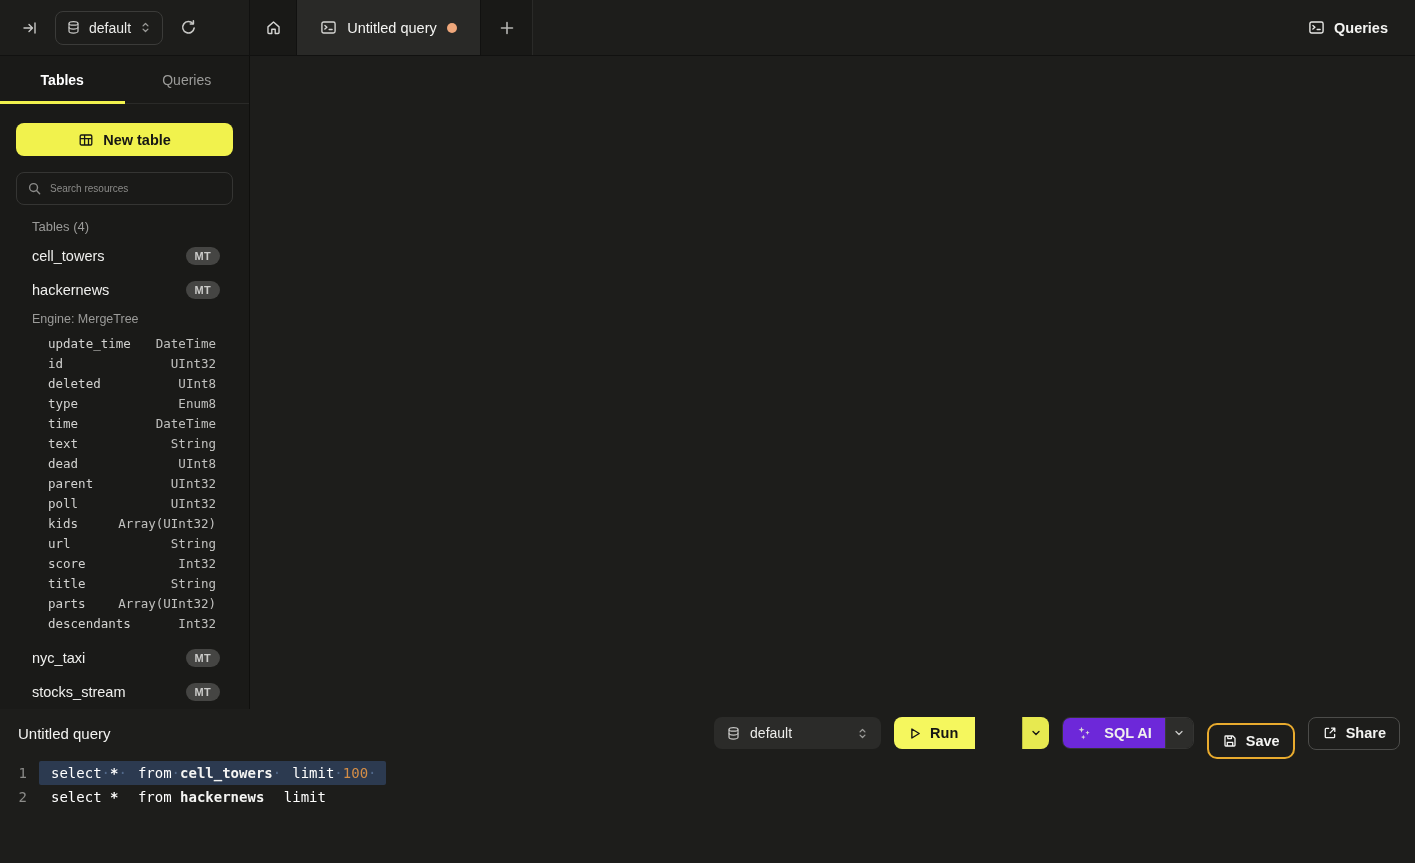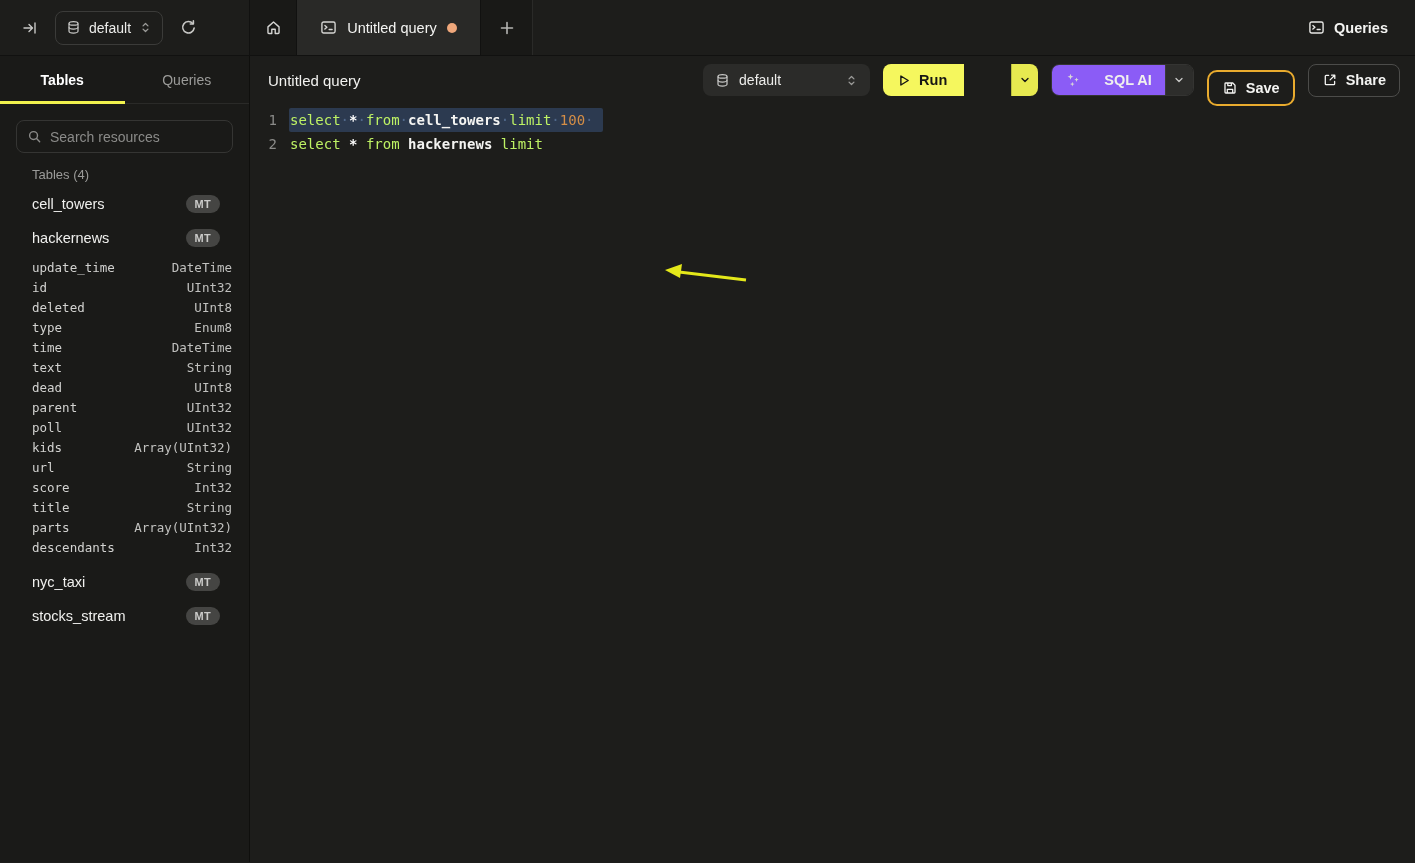--- a/index.html
+++ b/index.html
@@ -13,67 +13,67 @@
   .icon-btn { background:none; border:none; cursor:pointer; display:flex; align-items:center; justify-content:center; padding:4px; }
   .db-select { display:flex; align-items:center; gap:8px; height:34px; padding:0 10px; border:1px solid #3b3b39; border-radius:8px; background:transparent; color:#ececea; font-size:14px; font-weight:500; cursor:pointer; }
   .tab-home { width:47px; background:#191917; display:flex; align-items:center; justify-content:center; border-right:1px solid #111110; cursor:pointer; }
   .tab-active { width:184px; background:#292927; display:flex; align-items:center; justify-content:center; gap:10px; font-size:14.5px; color:#f4f4f2; border-right:1px solid #111110; cursor:pointer; }
   .tab-dot { width:10px; height:10px; border-radius:50%; background:#efa77b; }
   .tab-plus { width:52px; background:#191917; display:flex; align-items:center; justify-content:center; border-right:1px solid #2a2a28; cursor:pointer; }
   .topbar-spacer { flex:1; }
   .queries-btn { display:flex; align-items:center; gap:9px; margin-right:27px; font-size:14.5px; font-weight:600; color:#f4f4f2; background:none; border:none; cursor:pointer; align-self:center; }
 
   
-  .app { display:flex; height:806px; }
+  .app { display:flex; height:806px;flex-direction:column; }
 
   
   .sidebar { width:250px; flex:none; background:#1a1a18; border-right:1px solid #0f0f0d; display:flex; flex-direction:column; }
   .side-tabs { height:48px; flex:none; display:flex; border-bottom:1px solid #2a2a28; position:relative; }
   .side-tab { flex:1; display:flex; align-items:center; justify-content:center; font-size:14px; color:#9b9b99; cursor:pointer; background:none; border:none; }
   .side-tab.active { color:#ffffff; font-weight:600; }
   .side-tab-underline { position:absolute; left:0; bottom:-1px; width:50%; height:3px; background:#f1f24d; }
   .new-table-btn { margin:19px 16px 0; height:33px; flex:none; background:#f1f24d; color:#161614; border:none; border-radius:8px; display:flex; align-items:center; justify-content:center; gap:9px; font-size:14.5px; font-weight:600; cursor:pointer; font-family:inherit; }
   .search-box { margin:16px 16px 0; height:33px; flex:none; border:1px solid #353533; border-radius:8px; display:flex; align-items:center; gap:8px; padding:0 10px; }
-  .search-box input { flex:1; background:transparent; border:none; outline:none; color:#ececea; font-size:14px; font-family:inherit; }
+  .search-box input { flex:1; background:transparent; border:none; outline:none; color:#ececea; font-size:10px; font-family:inherit; }
   .search-box input::placeholder { color:#8b8b89; }
   .section-label { margin:14px 0 2px 32px; font-size:13px; color:#9b9b99; height:18px; }
   .table-list { flex:1; overflow:hidden; }
   .table-row { height:34px; display:flex; align-items:center; justify-content:space-between; padding:0 29px 0 32px; cursor:pointer; }
   .table-name { font-size:14.5px; font-weight:500; color:#f0f0ee; }
   .mt-badge { background:#454543; color:#cbcbc9; font-size:11px; font-weight:600; border-radius:999px; padding:3px 9px; letter-spacing:.3px; }
   .engine-row { height:24px; display:flex; align-items:center; padding-left:32px; font-size:12.5px; color:#9b9b99; }
-  .cols { padding:2px 0 0; }
+  .cols { padding:2px 16px 0; }
   .col-row { height:20px; display:flex; align-items:center; justify-content:space-between; padding:0 17px 0 32px; font-family:"DejaVu Sans Mono", monospace; font-size:12.5px; cursor:pointer; }
   .col-name { color:#d2d2d0; }
   .col-type { color:#c0c0be; }
   .cols + .table-row, .table-row.gap-top { margin-top:8px; }
 
   
   .main { flex:1; background:#1d1d1b; position:relative; display:flex; flex-direction:column; }
   .main-toolbar { height:48px; flex:none; display:flex; align-items:center; justify-content:space-between; padding:0 15px 0 18px; }
   .doc-title { font-size:15px; color:#f2f2f0; }
   .controls { display:flex; align-items:center; gap:13px; }
   .select-ctl { width:167px; height:32px; background:#2b2b29; border:none; border-radius:8px; display:flex; align-items:center; gap:9px; padding:0 12px; color:#ececea; font-size:14px; font-weight:500; cursor:pointer; font-family:inherit; }
   .select-ctl .grow { flex:1; text-align:left; }
   .run-btn { display:flex; height:32px; border-radius:8px; overflow:hidden; cursor:pointer;gap:47px; }
   .run-main { display:flex; align-items:center; gap:8px; background:#f5f75e; color:#161614; padding:0 17px 0 13px; font-size:14.5px; font-weight:600; border:none; cursor:pointer; font-family:inherit; }
   .run-chev { width:27px; background:#e7e950; border:none; border-left:1px solid rgba(0,0,0,.18); display:flex; align-items:center; justify-content:center; cursor:pointer; }
   .sqlai-btn { display:flex; height:32px; border-radius:8px; overflow:hidden; border:1px solid #343432; cursor:pointer; }
-  .sqlai-main { display:flex; align-items:center; gap:23px; background:#8b5cf6; color:#f0f0ee; padding:0 13px; font-size:14.5px; font-weight:600; border:none; cursor:pointer; font-family:inherit; }
+  .sqlai-main { display:flex; align-items:center; gap:12px; background:#6d28d9; color:#f0f0ee; padding:0 13px; font-size:14.5px; font-weight:600; border:none; cursor:pointer; font-family:inherit; }
   .sqlai-chev { width:28px; background:#2d2d2b; border:none; border-left:1px solid #3a3a38; display:flex; align-items:center; justify-content:center; cursor:pointer; }
   .save-btn { height:36px; border:2px solid #e9ab2e; border-radius:10px; background:transparent; color:#f4f4f2; display:flex; align-items:center; gap:8px; padding:0 13px; font-size:14.5px; font-weight:600; cursor:pointer; font-family:inherit;margin-top:16px; }
   .share-btn { height:33px; border:1px solid #4c4c4a; border-radius:8px; background:transparent; color:#f4f4f2; display:flex; align-items:center; gap:8px; padding:0 13px; font-size:14.5px; font-weight:600; cursor:pointer; font-family:inherit; }
 
   
   .editor { flex:1; padding-top:4px; font-family:"DejaVu Sans Mono", monospace; font-size:14px; line-height:24px; position:relative; }
   .code-line { display:flex; }
   .gutter { width:40px; flex:none; text-align:right; padding-right:13px; color:#8b8b89; }
   .code { white-space:pre; }
   .code.sel { background:#2c3a50; border-radius:2px; padding:0 9px 0 1px; margin-left:-1px; }
-  .kw { color:#bef264; }
+  .kw { color:#ffffff;margin-left:11px; }
   .op { color:#ffffff; font-weight:700; }
   .ident { color:#f4f4f2; font-weight:700; }
   .num { color:#d58e46; }
   .ws { color:#51688a; }
 
   
   .context-menu { position:absolute; left:287px; top:71px; width:121px; background:#262624; border:1px solid #3a3a37; border-radius:8px; box-shadow:0 10px 26px rgba(0,0,0,.5); overflow:hidden; z-index:5; }
   .menu-item { height:32px; display:flex; align-items:center; padding-left:16px; font-size:14px; color:#ededeb; cursor:pointer; }
   .menu-item.hl { background:#3d3d3b; }
 
@@ -159,20 +159,29 @@
 
 <div class="app">
 
   <aside class="sidebar">
     <div class="side-tabs">
       <button class="side-tab active">Tables</button>
       <button class="side-tab">Queries</button>
       <span class="side-tab-underline"></span>
     </div>
 
+    <button class="new-table-btn">
+      <span>
+        <svg width="16" height="16" viewBox="0 0 16 16" fill="none" stroke="#161614" stroke-width="1.3" stroke-linejoin="round">
+            <rect x="2.2" y="3" width="11.6" height="10" rx="1.2"></rect>
+            <path d="M2.2 6.6h11.6M6.6 3v10M10.5 6.6V13"></path>
+          </svg>
+      </span>
+      <span>New table</span>
+    </button>
 
     <div class="search-box">
       <span>
         <svg width="15" height="15" viewBox="0 0 16 16" fill="none" stroke="#8b8b89" stroke-width="1.5" stroke-linecap="round">
             <circle cx="7" cy="7" r="4.2"></circle>
             <path d="M10.2 10.2 13.5 13.5"></path>
           </svg>
       </span>
       <input type="text" placeholder="Search resources" style="">
     </div>
@@ -181,20 +190,21 @@
 
     <div class="table-list" id="table-list">
         <div class="table-row">
           <span class="table-name">cell_towers</span>
           <span class="mt-badge">MT</span>
         </div>
         <div class="table-row">
           <span class="table-name">hackernews</span>
           <span class="mt-badge">MT</span>
         </div>
+        <div class="engine-row">Engine: MergeTree</div>
         <div class="cols">
           <div class="col-row">
             <span class="col-name">update_time</span>
             <span class="col-type">DateTime</span>
           </div>
           <div class="col-row">
             <span class="col-name">id</span>
             <span class="col-type">UInt32</span>
           </div>
           <div class="col-row">

